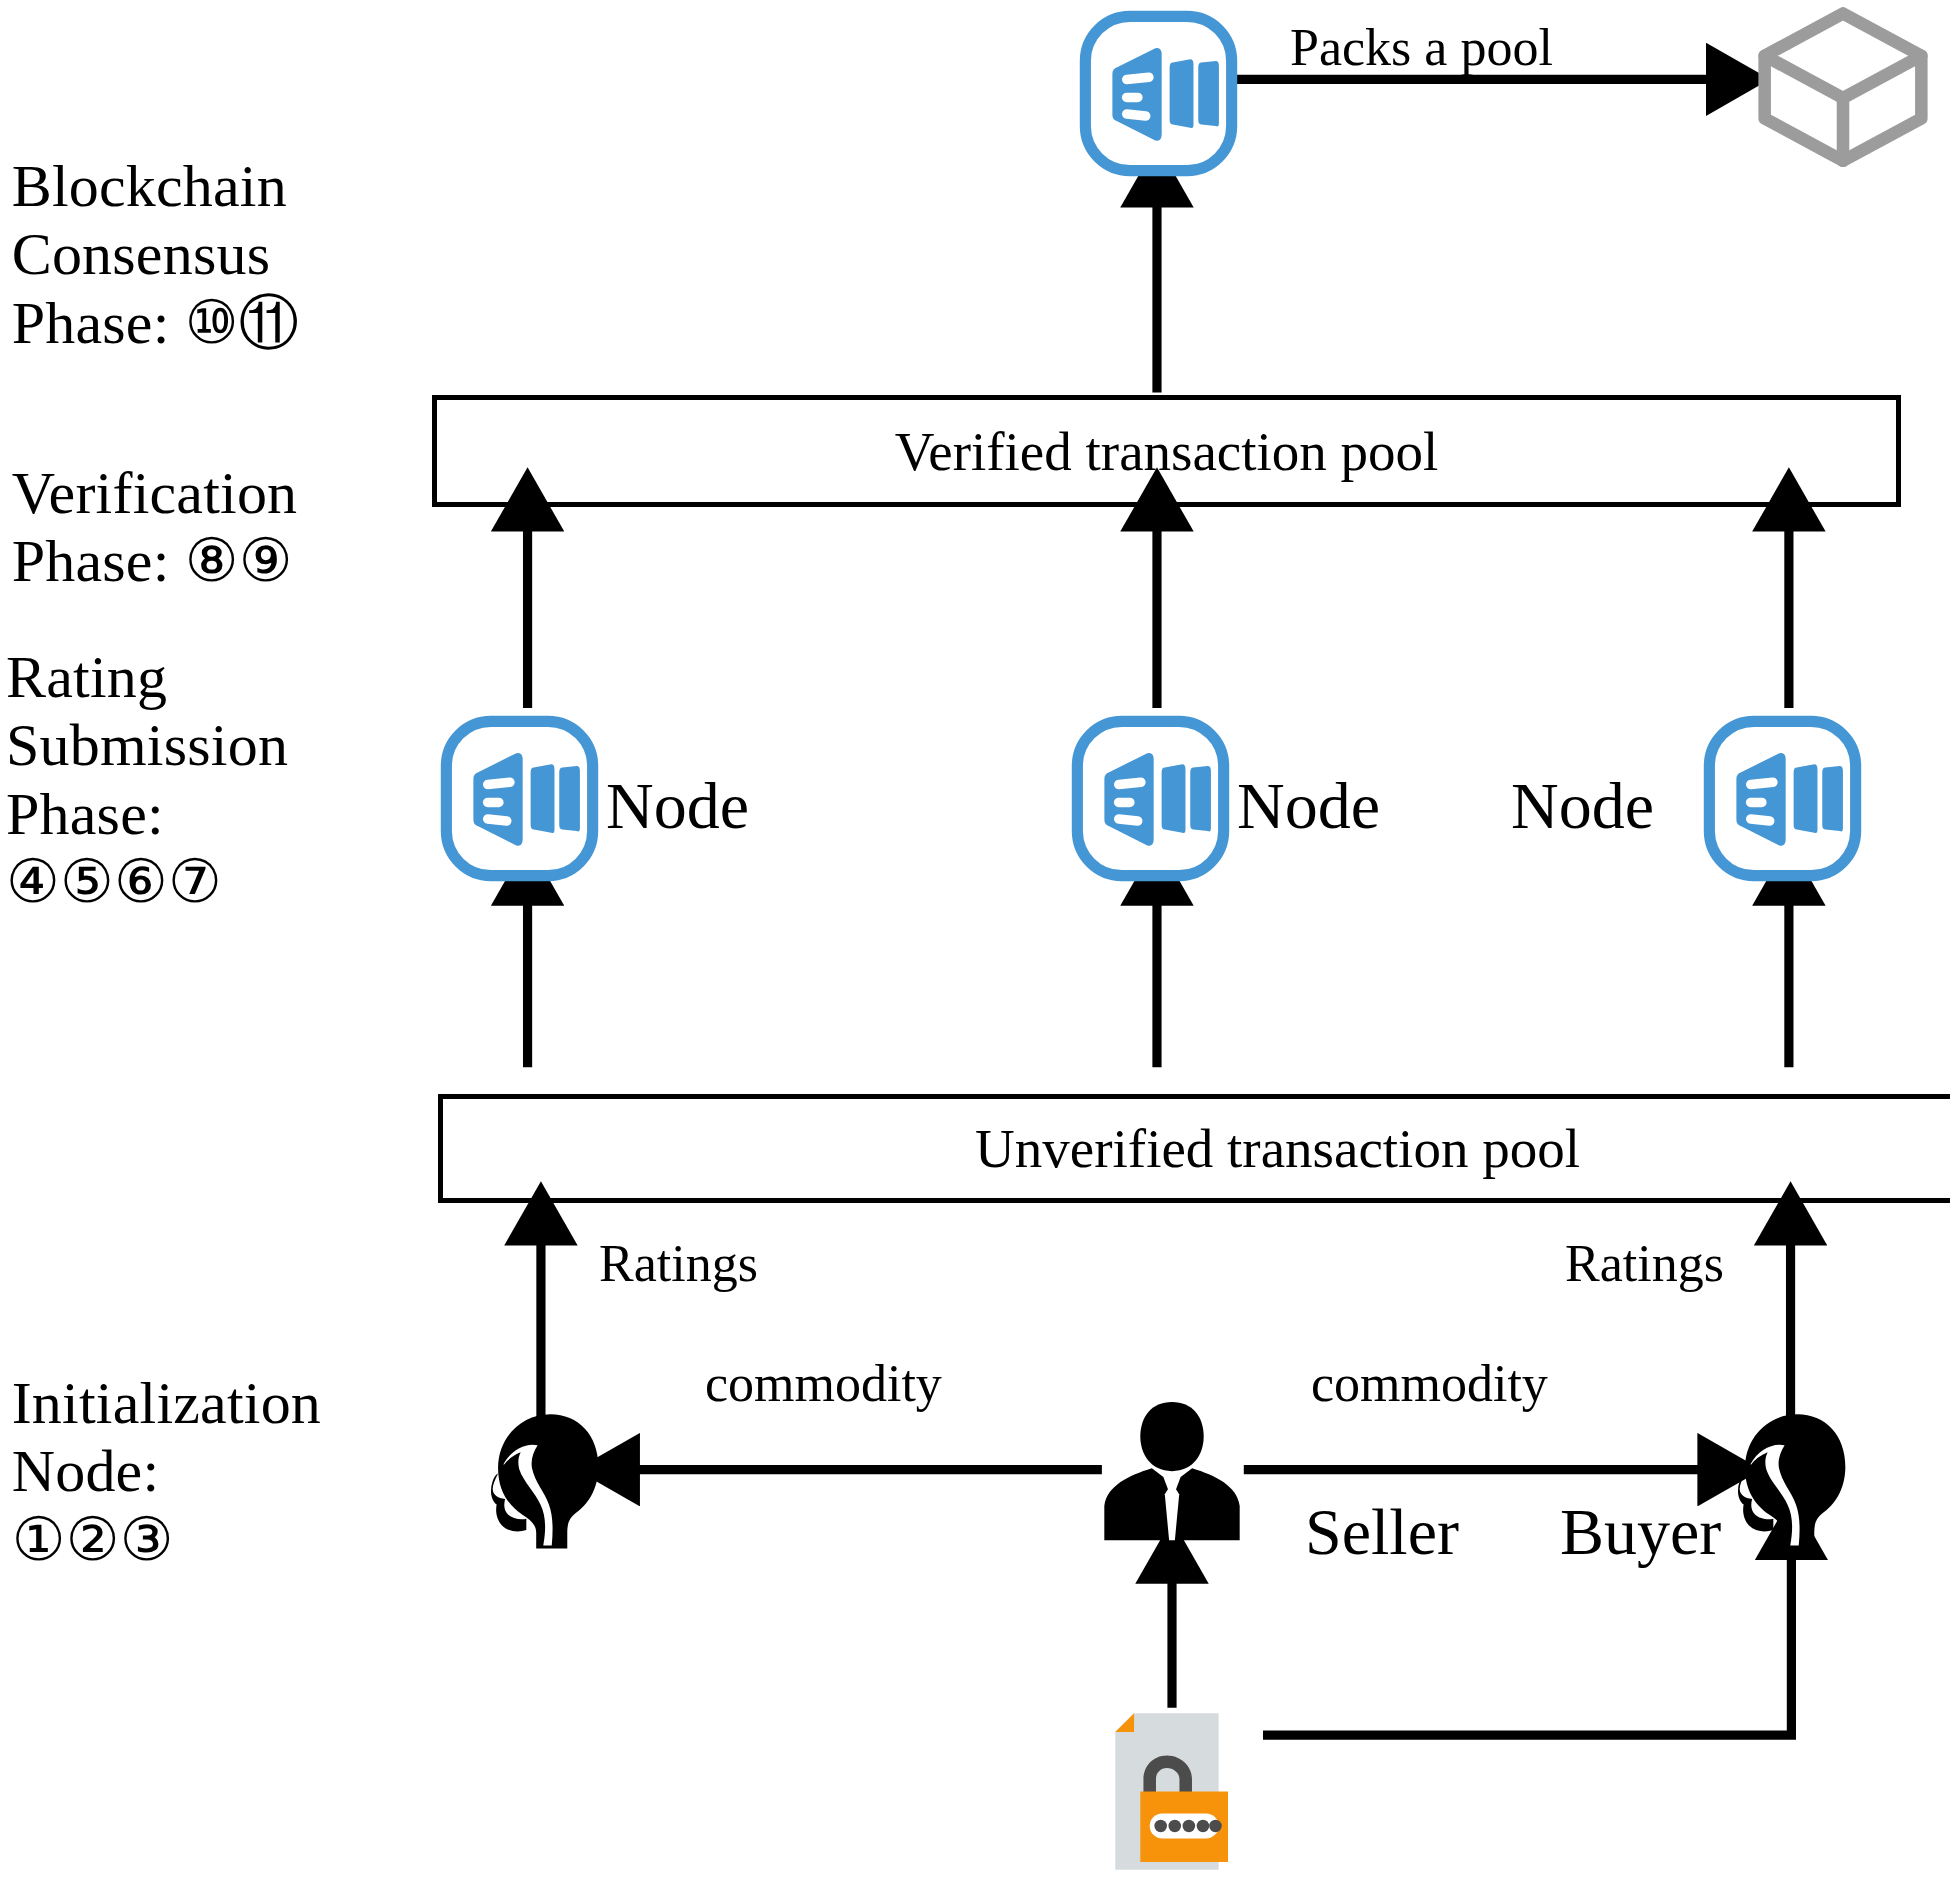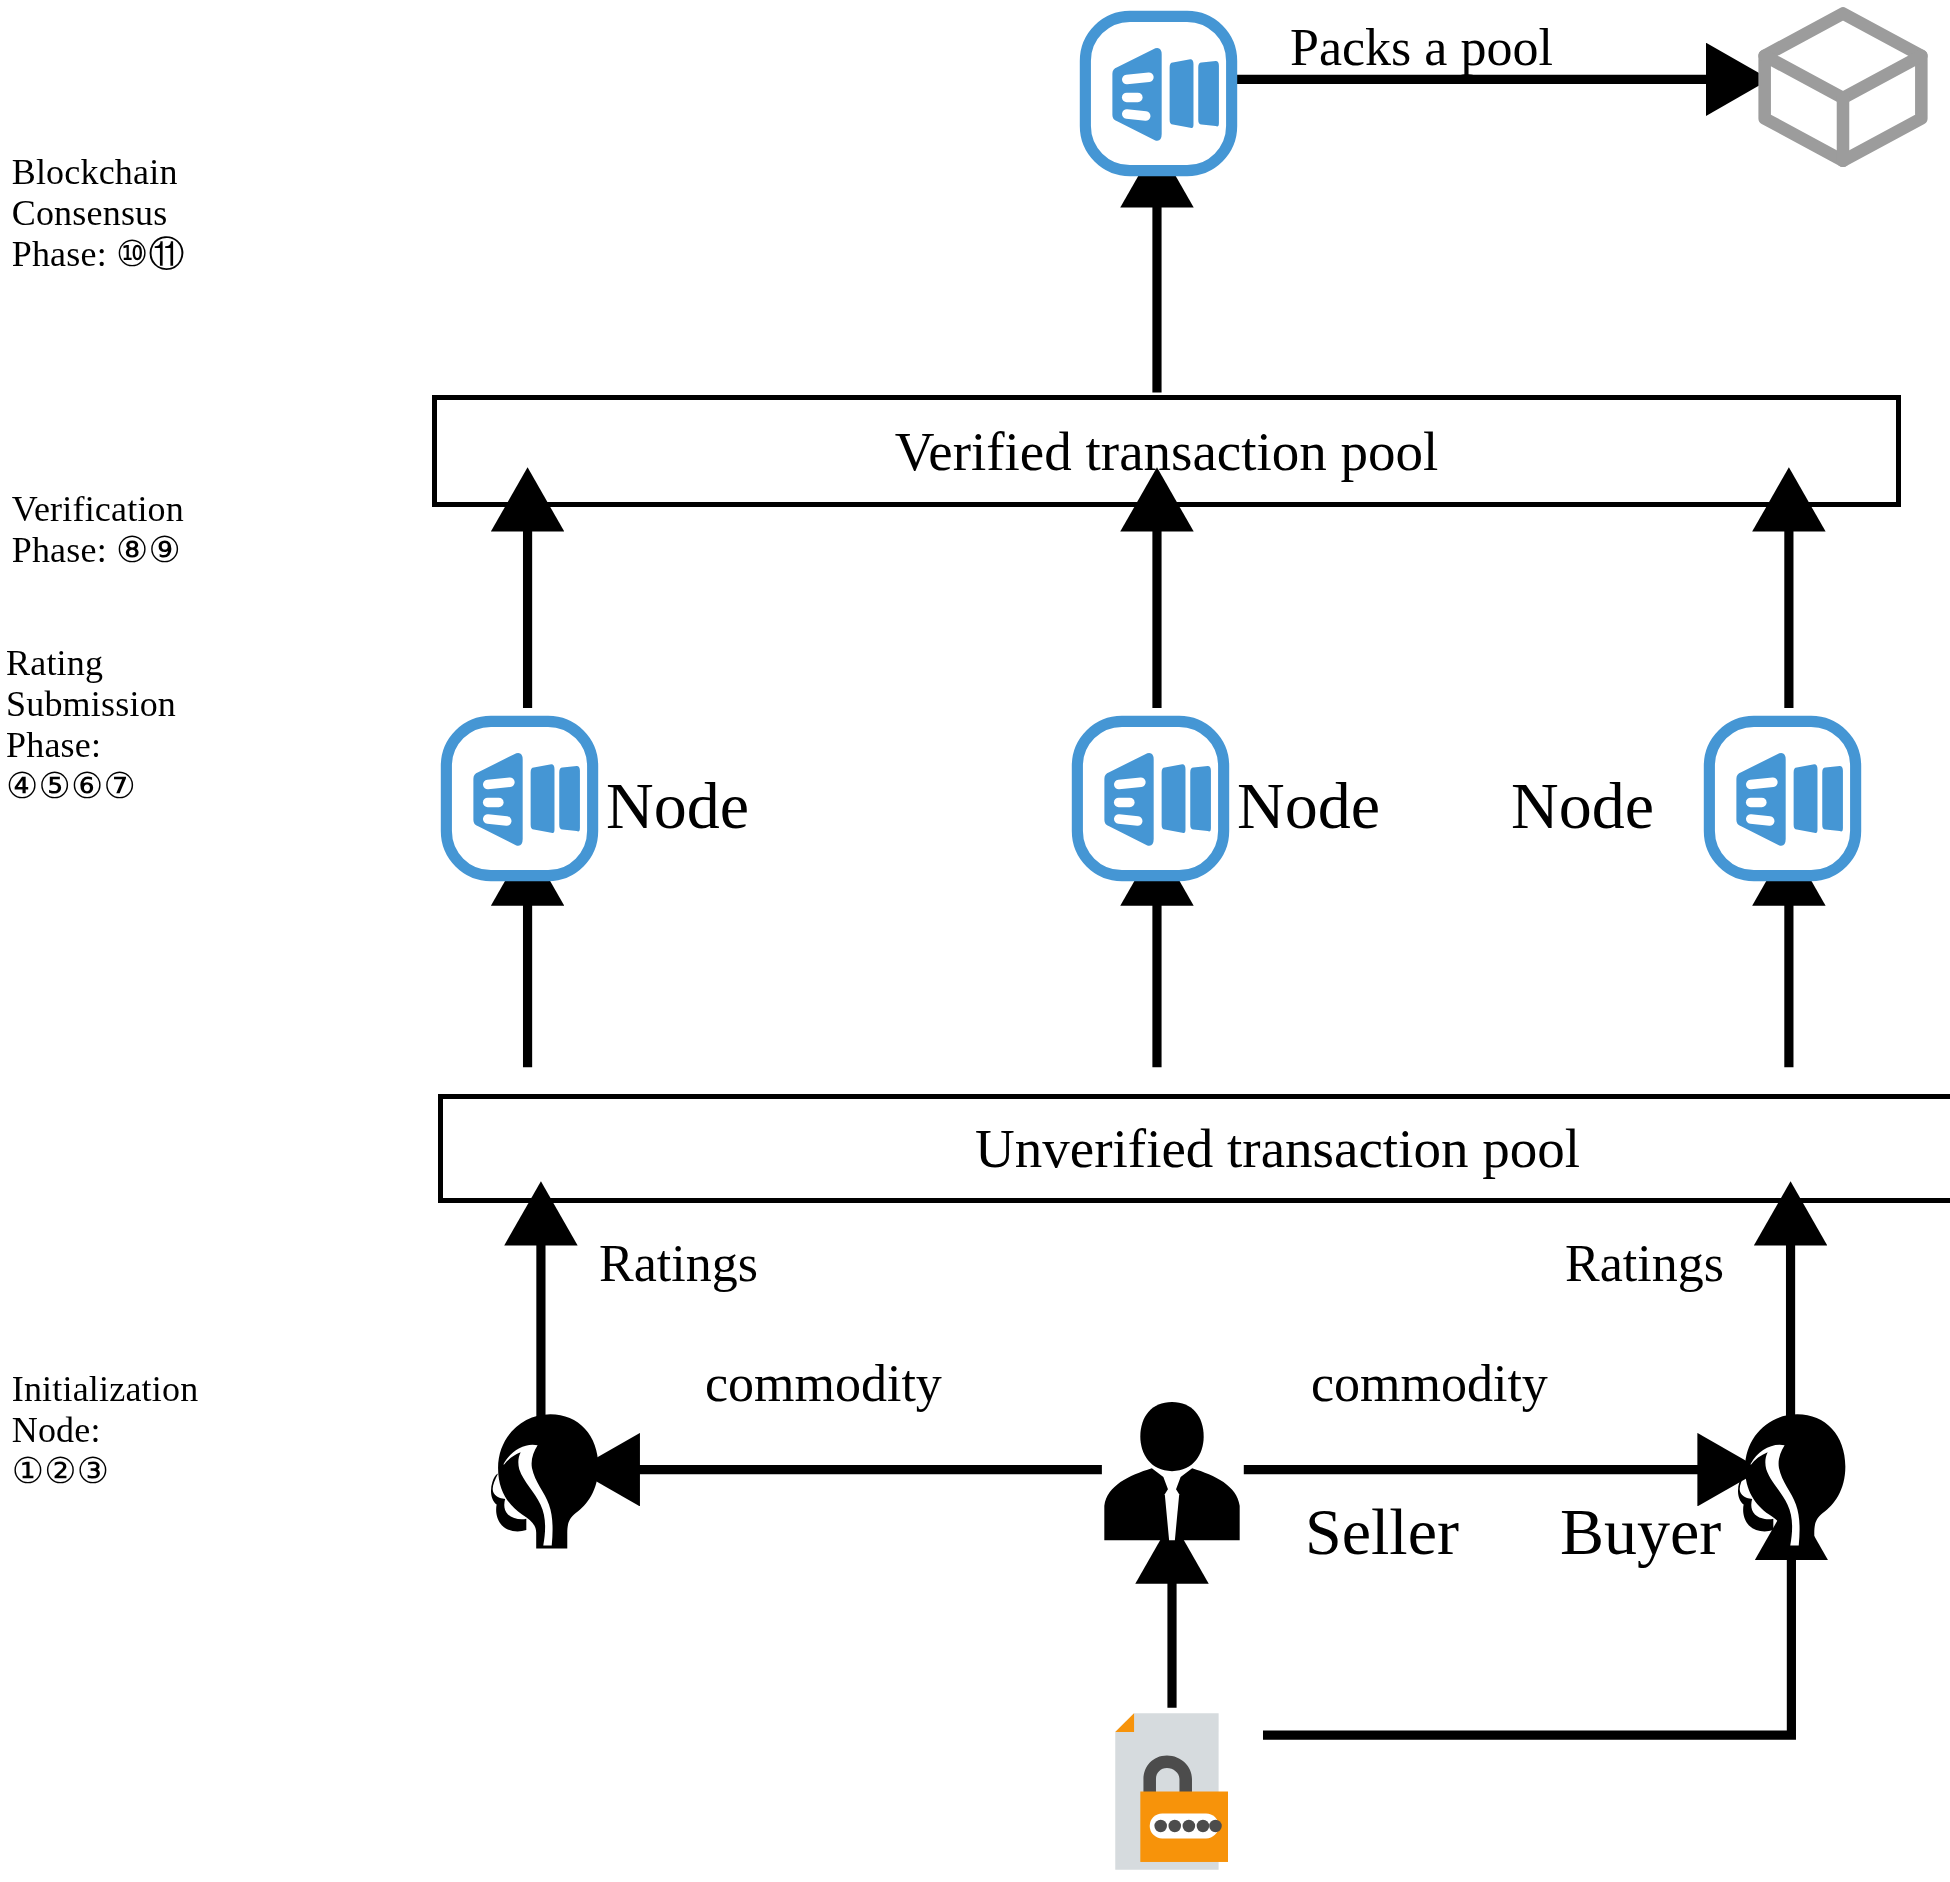--- a/index.html
+++ b/index.html
@@ -2,21 +2,21 @@
 <html style="font-size:13.4px"><head>
 <meta charset="utf-8">
 <style>
   html,body{margin:0;padding:0;background:#ffffff;}
   body{width:1950px;height:1883px;overflow:hidden;font-family:"Liberation Serif",serif;}
   #stage{position:relative;width:1950px;height:1883px;background:#fff;}
   .phase-label{
     position:absolute;
     font-family:"Liberation Serif",serif;
     color:#000;
-    font-size:36px;
+    font-size:60px;
     line-height:1.14;
     white-space:pre-line;
     letter-spacing:0.2px;
   }
   svg.layer{position:absolute;left:0;top:0;width:1950px;height:1883px;overflow:visible;}
   .boxtext{
     position:absolute;
     font-family:"Liberation Serif",serif;
     font-size:55px;
     color:#000;
@@ -43,21 +43,21 @@
 </style>
 </head>
 <body>
 
 <div id="stage">
 
   <div class="phase-label" style="left:11.7px; top:152px; width:392px;">Blockchain
 Consensus
 Phase: ⑩⑪</div>
 
-  <div class="phase-label" style="left:11.7px; top:459px; width:392px;margin-top:30px;">Verification
+  <div class="phase-label" style="left:11.7px; top:459px; width:392px;">Verification
 Phase: ⑧⑨</div>
 
   <div class="phase-label" style="left:6px; top:643px; width:392px;">Rating
 Submission
 Phase:
 ④⑤⑥⑦</div>
 
   <div class="phase-label" style="left:11.7px; top:1369px; width:392px;">Initialization
 Node:
 ①②③</div>

